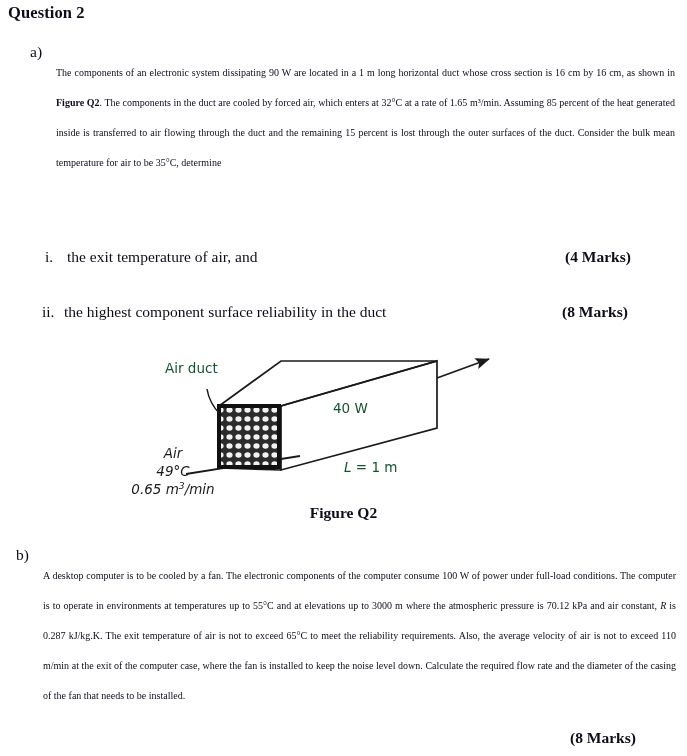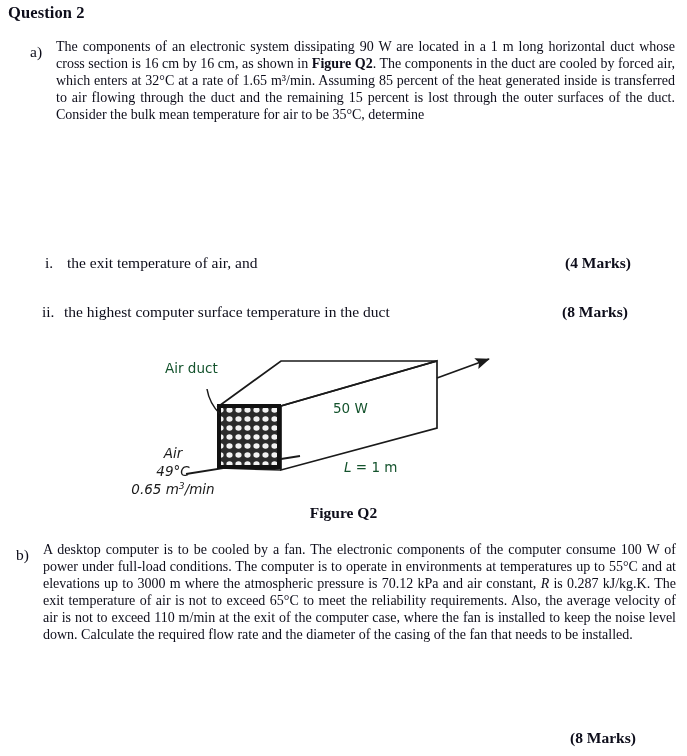--- a/index.html
+++ b/index.html
@@ -38,24 +38,25 @@
     display: flex;
     align-items: flex-start;
   }
   .part-marker {
     flex: 0 0 auto;
     font-size: 15.5px;
     line-height: 27px;
   }
   .part-body {
     flex: 1 1 auto;
-    font-size: 14px;
-    line-height: 17px;
+    font-size: 10px;
+    line-height: 30px;
     text-align: justify;
     text-justify: inter-word;
+    margin-top: 20px;
   }
 
   #part-a {
     left: 30px;
     top: 38px;
     width: 645px;
   }
   #part-a .part-marker { width: 26px; }
   #part-a .part-body { width: 617px; }
 
@@ -85,21 +86,21 @@
     flex: 1 1 auto;
   }
   .subitem .marks {
     flex: 0 0 auto;
     font-weight: bold;
     width: 125px;
     text-align: left;
   }
   #subitem-i  { left: 45px; top: 245px; }
   #subitem-ii { left: 42px; top: 300px; }
-  #subitem-i .sub-text  { width: 420px; margin-top: 6px; }
+  #subitem-i .sub-text  { width: 420px; }
   #subitem-ii .sub-text { width: 424px; }
 
   
   .figure-wrap {
     position: absolute;
     left: 0px;
     top: 352px;
     width: 687px;
     height: 175px;
   }
@@ -167,21 +168,21 @@
   </div>
 
   <div class="subitem" id="subitem-i">
     <div class="roman">i.</div>
     <div class="sub-text">the exit temperature of air, and</div>
     <div class="marks">(4 Marks)</div>
   </div>
 
   <div class="subitem" id="subitem-ii">
     <div class="roman">ii.</div>
-    <div class="sub-text">the highest computer surface temperature in the duct</div>
+    <div class="sub-text">the highest component surface reliability in the duct</div>
     <div class="marks">(8 Marks)</div>
   </div>
 
   <div class="figure-wrap">
 
     <svg class="figure-svg" width="687" height="150" viewBox="0 0 687 150">
       <defs>
 
         <pattern id="grillePattern" width="9" height="9" patternUnits="userSpaceOnUse">
           <rect width="9" height="9" fill="#2b2b2b"></rect>
@@ -208,21 +209,21 @@
         <rect x="221" y="56" width="56" height="57" fill="url(#grillePattern)"></rect>
       </g>
 
       <line x1="437" y1="26" x2="489" y2="7" stroke="#1a1a1a" stroke-width="1.8" marker-end="url(#arrowHead)"></line>
 
       <path d="M 207,37 C 209,49 214,56 220,62" stroke="#1a1a1a" stroke-width="1.5" fill="none"></path>
     </svg>
 
     <div class="fig-label" id="label-air-duct">Air duct</div>
 
-    <div class="fig-label" id="label-90w">50 W</div>
+    <div class="fig-label" id="label-90w">40 W</div>
 
     <div class="fig-label" id="label-length"><span class="ital">L</span><span> = 1 m</span></div>
 
     <div class="inlet-block">
       <div>Air</div>
       <div>49°C</div>
       <div><span>0.65 m</span><sup>3</sup><span>/min</span></div>
     </div>
 
     <div class="fig-caption">Figure Q2</div>

